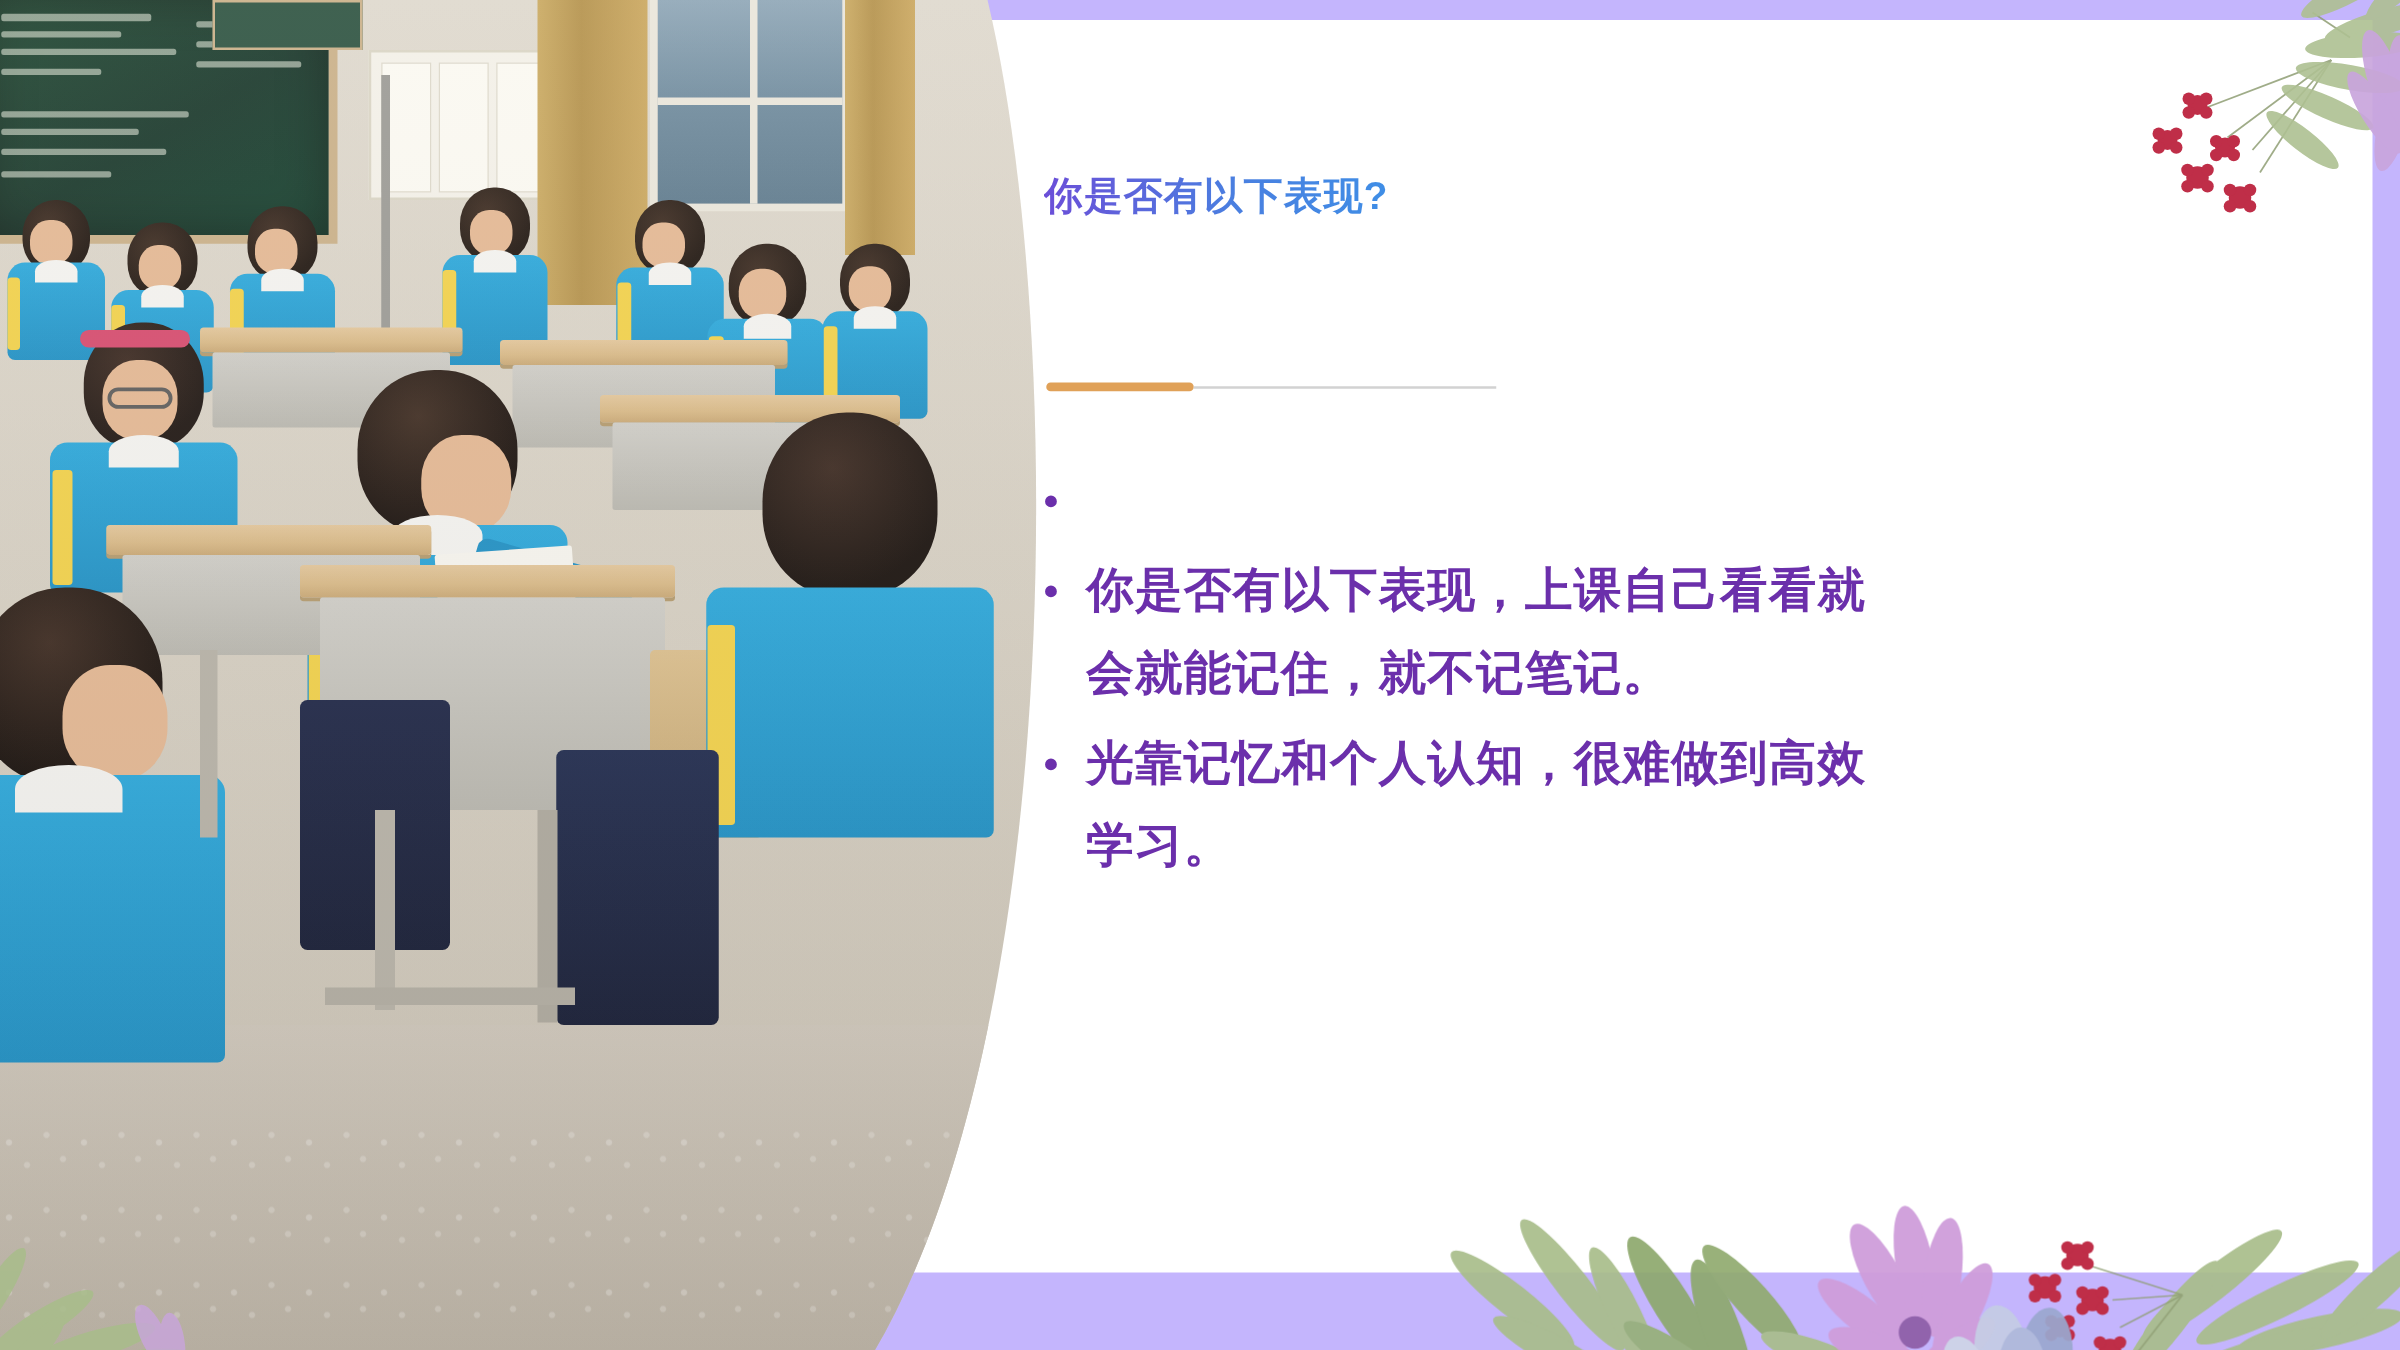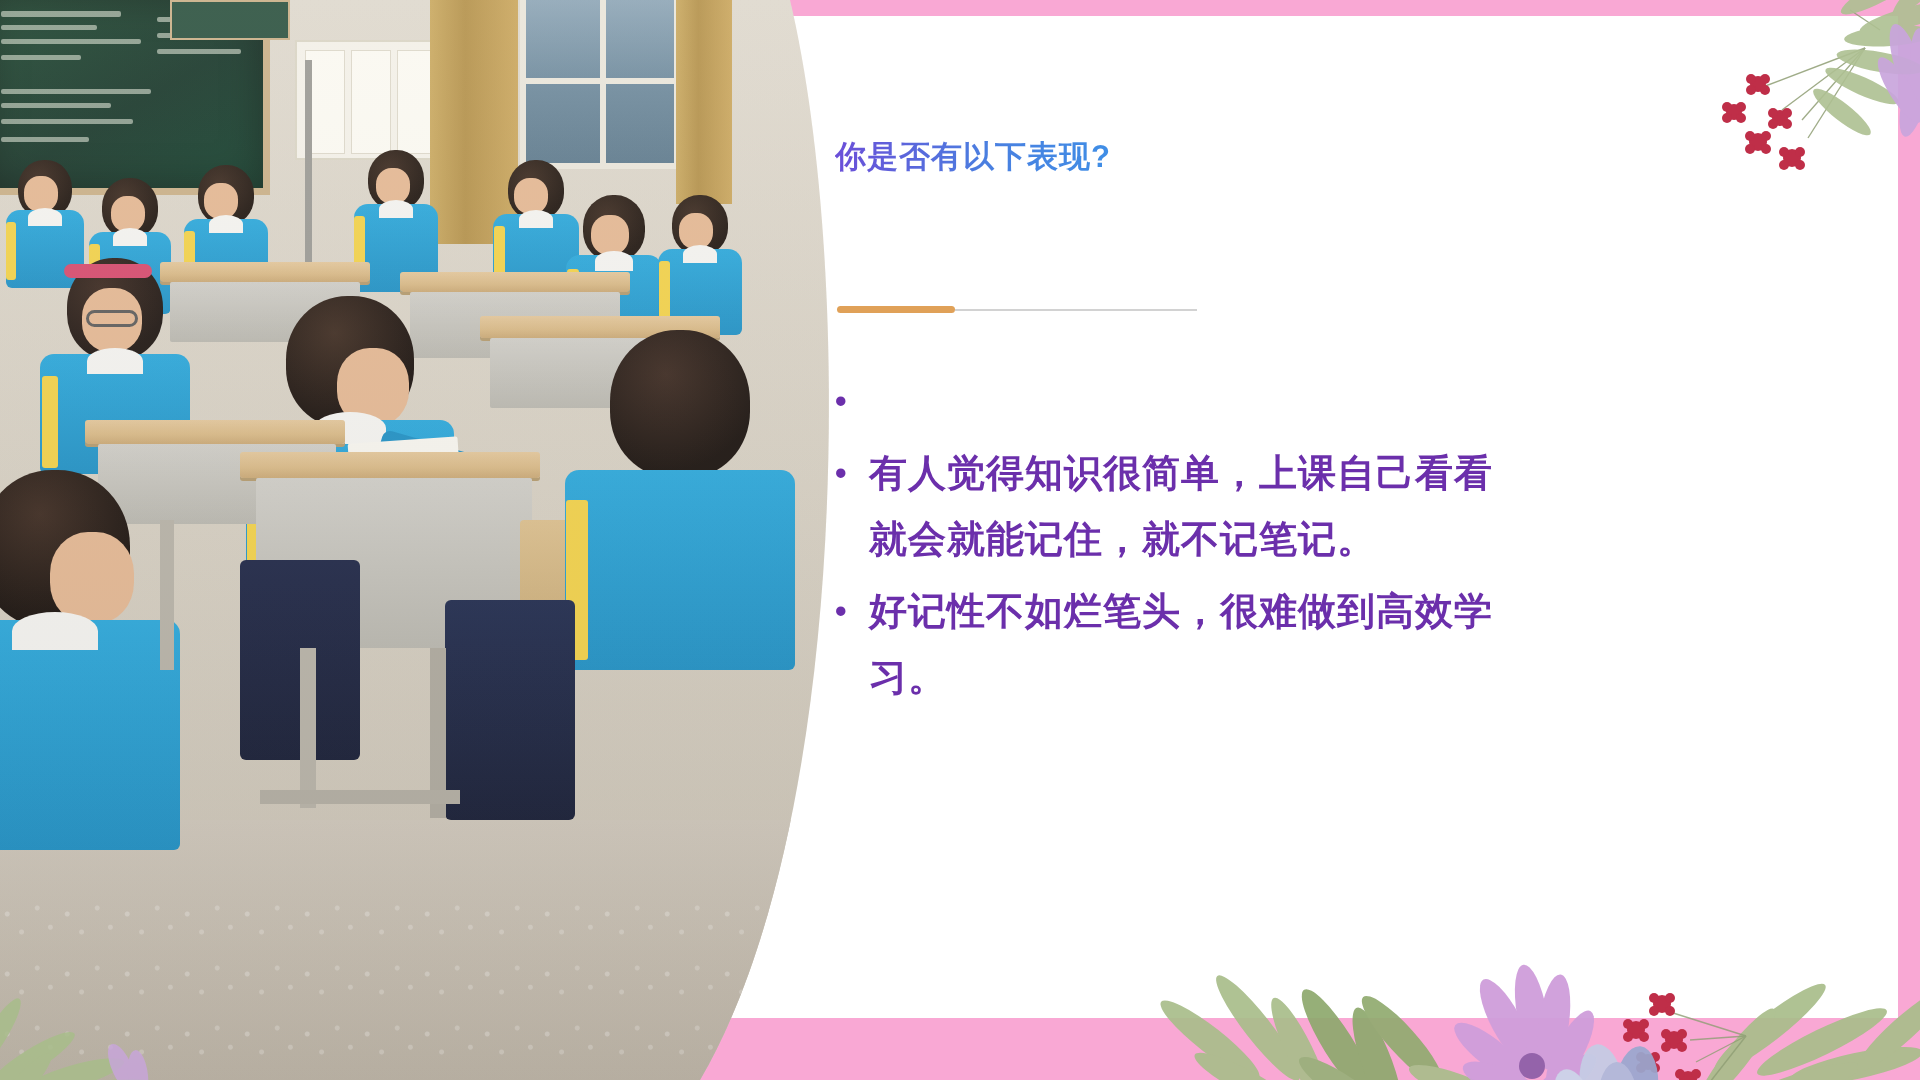--- a/index.html
+++ b/index.html
@@ -4,21 +4,21 @@
 <style>
   * { margin:0; padding:0; box-sizing:border-box; }
   html,body { width:1920px; height:1080px; overflow:hidden; }
   body {
     font-family:"Liberation Sans","DejaVu Sans",sans-serif;
     background:#f9efe8;
     position:relative;
   }
 
   
-  #slide { position:absolute; inset:0; background:#f9a8d4; }
+  #slide { position:absolute; inset:0; background:#c4b5fd; }
   #frame-inner {
     position:absolute; left:0; top:16px; right:22px; bottom:62px;
     background:#ffffff;
   }
 
   
   #photo-wrap {
     position:absolute; left:0; top:0; width:830px; height:1080px;
     overflow:hidden;
     -webkit-clip-path: path("M0,0 L790,0 C852,260 852,820 700,1080 L0,1080 Z");
@@ -314,25 +314,25 @@
       <span class="seg-orange"></span>
       <span class="seg-grey"></span>
     </div>
 
     <ul id="bullets" style="list-style:none;">
       <li class="bullet">
         <span class="dot">•</span>
       </li>
       <li class="bullet">
         <span class="dot">•</span>
-        <span class="btext">有人觉得知识很简单，上课自己看看就会就能记住，就不记笔记。</span>
+        <span class="btext">你是否有以下表现，上课自己看看就会就能记住，就不记笔记。</span>
       </li>
       <li class="bullet">
         <span class="dot">•</span>
-        <span class="btext">好记性不如烂笔头，很难做到高效学习。</span>
+        <span class="btext">光靠记忆和个人认知，很难做到高效学习。</span>
       </li>
     </ul>
   </div>
 
   <svg class="deco" id="deco-tr" viewBox="0 0 520 330">
     <g stroke="#8f9e74" stroke-width="1.4" fill="none" opacity=".85">
       <path d="M455,78 L350,118"></path>
         <path d="M455,78 L372,140"></path>
       <path d="M455,78 L392,150"></path>
         <path d="M455,78 L398,168"></path>

